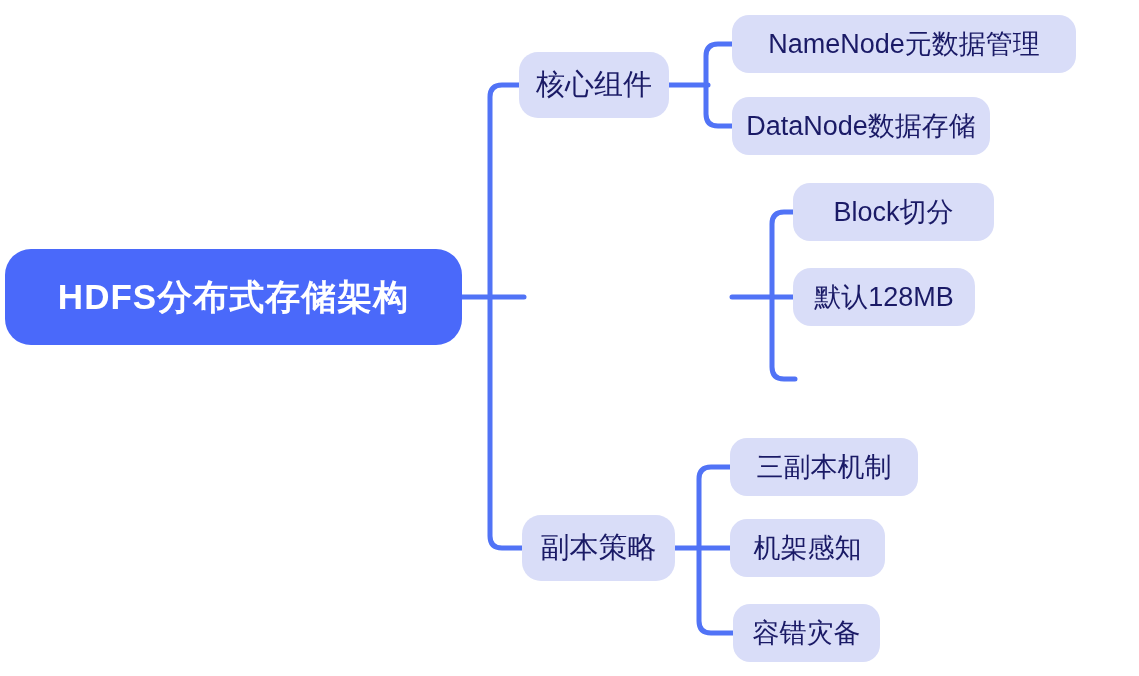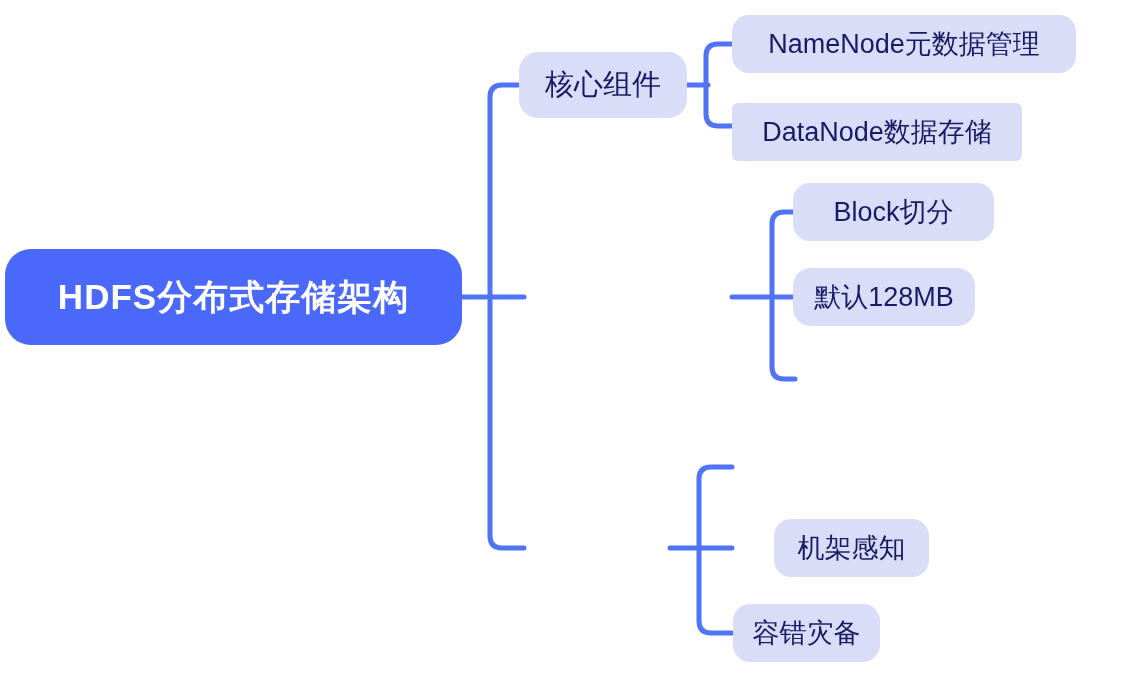--- a/index.html
+++ b/index.html
@@ -48,31 +48,31 @@
     font-weight: 500;
   }
   .node-leaf {
     background: #d9ddf8;
     color: #1a1a66;
     border-radius: 17px;
     font-size: 27px;
     font-weight: 500;
   }
   
-  .b0 { left: 519px; top: 52px;  width: 168px; height: 66px; }
+  .b0 { left: 519px; top: 52px;  width: 150px; height: 66px; }
   .b1 { left: 522px; top: 264px; width: 217px; height: 66px; }
   .b2 { left: 522px; top: 515px; width: 153px; height: 66px; }
   
   .c00 { left: 732px; top: 15px;  width: 344px; height: 58px; }
-  .c01 { left: 732px; top: 103px;  width: 290px; height: 58px; border-radius: 6px; }
+  .c01 { left: 732px; top: 97px;  width: 258px; height: 58px; }
   .c10 { left: 793px; top: 183px; width: 201px; height: 58px; }
   .c11 { left: 793px; top: 268px; width: 182px; height: 58px; border-radius: 18px; }
   .c12 { left: 793px; top: 350px; width: 189px; height: 58px; }
   .c20 { left: 730px; top: 438px; width: 188px; height: 58px; }
-  .c21 { left: 730px; top: 519px; width: 155px; height: 58px; margin-left: 44px; }
+  .c21 { left: 730px; top: 519px; width: 155px; height: 58px; }
   .c22 { left: 733px; top: 604px; width: 147px; height: 58px; }
 </style>
 </head>
 <body>
 
 <div class="canvas">
 
   <svg class="connectors" width="1139" height="676" viewBox="0 0 1139 676" fill="none" stroke="#5173f6" stroke-width="5" stroke-linecap="round" stroke-linejoin="round">
 
     <path d="M 462 297 H 524"></path>
@@ -85,23 +85,25 @@
     <path d="M 732 297 H 795"></path>
     <path d="M 795 212 H 784 Q 772 212 772 224 V 367 Q 772 379 784 379 H 795"></path>
 
     <path d="M 670 548 H 732"></path>
     <path d="M 732 467 H 711 Q 699 467 699 479 V 621 Q 699 633 711 633 H 735"></path>
   </svg>
 
   <div class="node node-root">HDFS分布式存储架构</div>
 
   <div class="node node-branch b0">核心组件</div>
+  <div class="node node-branch b2">副本策略</div>
 
   <div class="node node-leaf c00">NameNode元数据管理</div>
   <div class="node node-leaf c01">DataNode数据存储</div>
 
   <div class="node node-leaf c10">Block切分</div>
   <div class="node node-leaf c11">默认128MB</div>
 
+  <div class="node node-leaf c20">三副本机制</div>
   <div class="node node-leaf c21">机架感知</div>
   <div class="node node-leaf c22">容错灾备</div>
 
 </div>
 
 </body></html>

